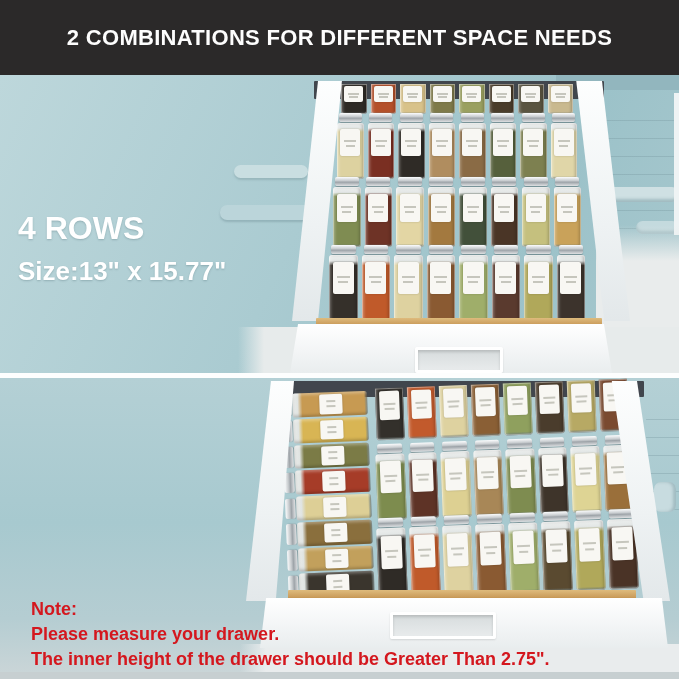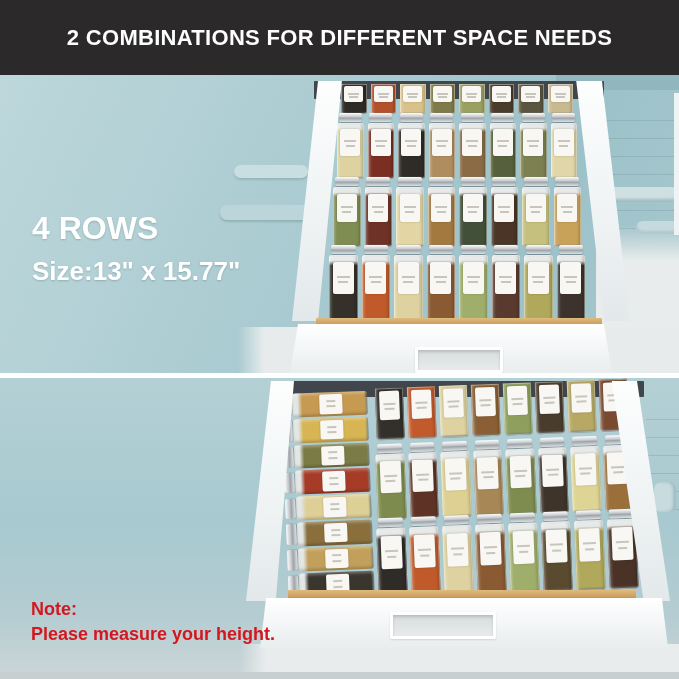--- a/index.html
+++ b/index.html
@@ -62,21 +62,21 @@
     background:linear-gradient(90deg,#fbfcfd 0%,#c4c8cb 40%,#9ea4a9 60%,#dfe1e3 100%);
     border-radius:2px;box-shadow:1px 0 1px rgba(0,0,0,.25);}
   .flatjar-body{flex:1;margin-left:1px;border-radius:3px;position:relative;
     background:linear-gradient(90deg,#eaecea 0%,#e0e4e2 7%,var(--spice,#8a7a50) 13%,var(--spice,#8a7a50) 96%,rgba(30,25,15,.4) 100%);
     box-shadow:inset 0 2px 3px rgba(255,255,255,.30),inset 0 -2px 3px rgba(0,0,0,.20);}
   .flatjar .jar-label{left:36%;right:auto;width:30%;top:9%;height:82%;}
   .flatjar .jar-label::before{left:30%;right:30%;top:30%;}
   .flatjar .jar-label::after{left:30%;right:30%;top:58%;}
 
   
-  .caption{position:absolute;left:32px;color:#ffffff;z-index:28;text-shadow:0 1px 2px rgba(40,70,78,.25);}
+  .caption{position:absolute;left:18px;color:#ffffff;z-index:28;text-shadow:0 1px 2px rgba(40,70,78,.25);}
   .caption .heading{font-size:32px;font-weight:bold;margin:0;line-height:1;}
   .caption .subheading{font-size:26px;font-weight:bold;margin:15px 0 0 0;line-height:1;}
   .caption .size-line{font-size:26px;font-weight:bold;margin:14px 0 0 0;line-height:1;}
   #top-caption{top:137px;}
   .note{position:absolute;left:19px;top:597px;z-index:30;color:var(--note_red,#d4171e);font-weight:bold;font-size:18px;line-height:25px;}
   .note div{white-space:nowrap;margin-left:12px;}
 </style>
 </head>
 <body>
 
@@ -521,16 +521,17 @@
 
     <div class="front-panel" style="left:260px;top:220px;width:408px;height:50px;z-index:8;clip-path:polygon(1.5% 0,98.5% 0,100% 100%,0 100%);"></div>
     <div class="handle" style="left:390px;top:234px;width:100px;height:21px;z-index:9;"></div>
 
   </div>
 
   <div class="bottom-strip"></div>
 
   <div class="note">
     <div>Note:</div>
-    <div>Please measure your height.</div>
+    <div>Please measure your drawer.</div>
+    <div>The inner height of the drawer should be Greater Than 2.75".</div>
   </div>
 
 </div>
 
 </body></html>

